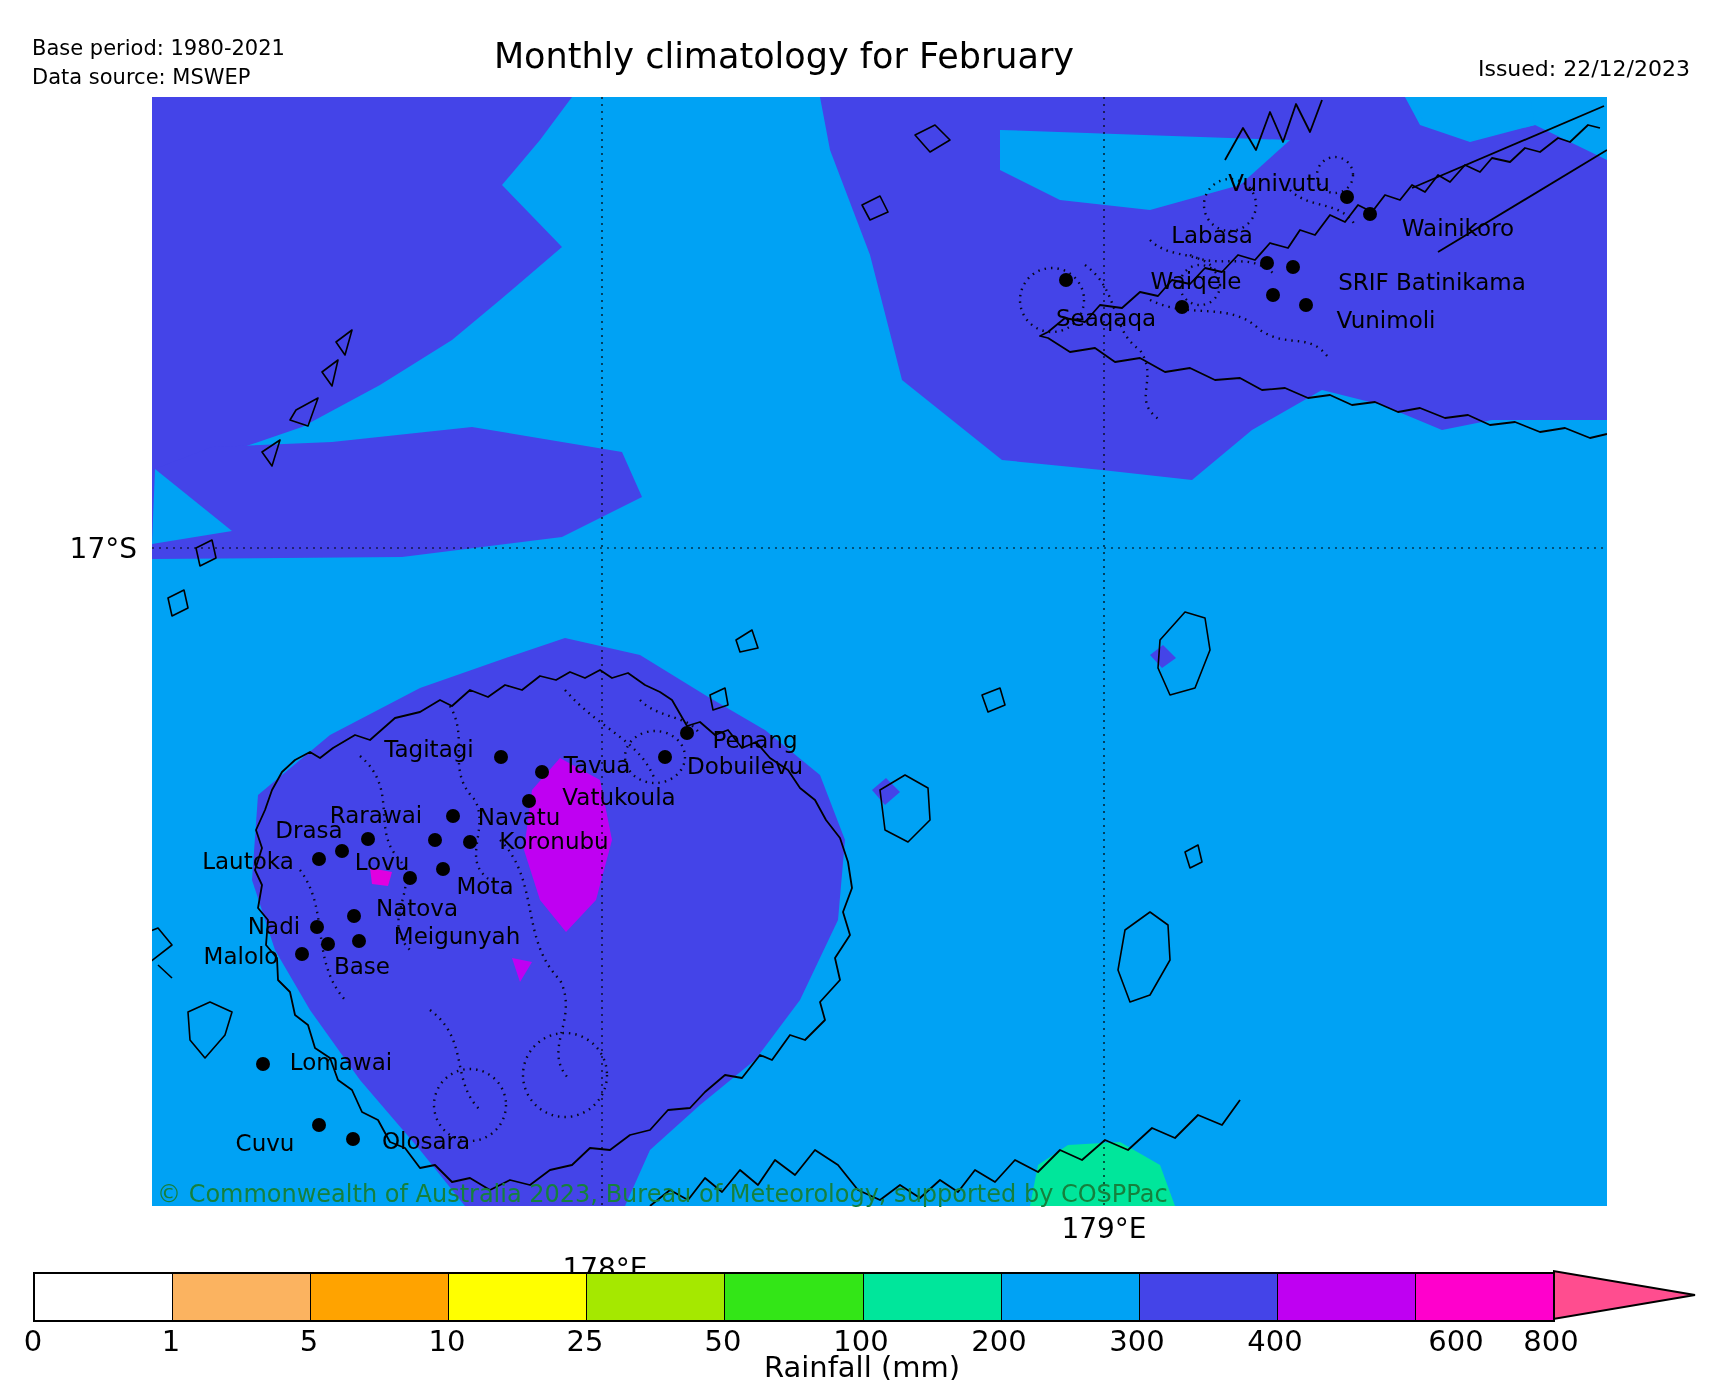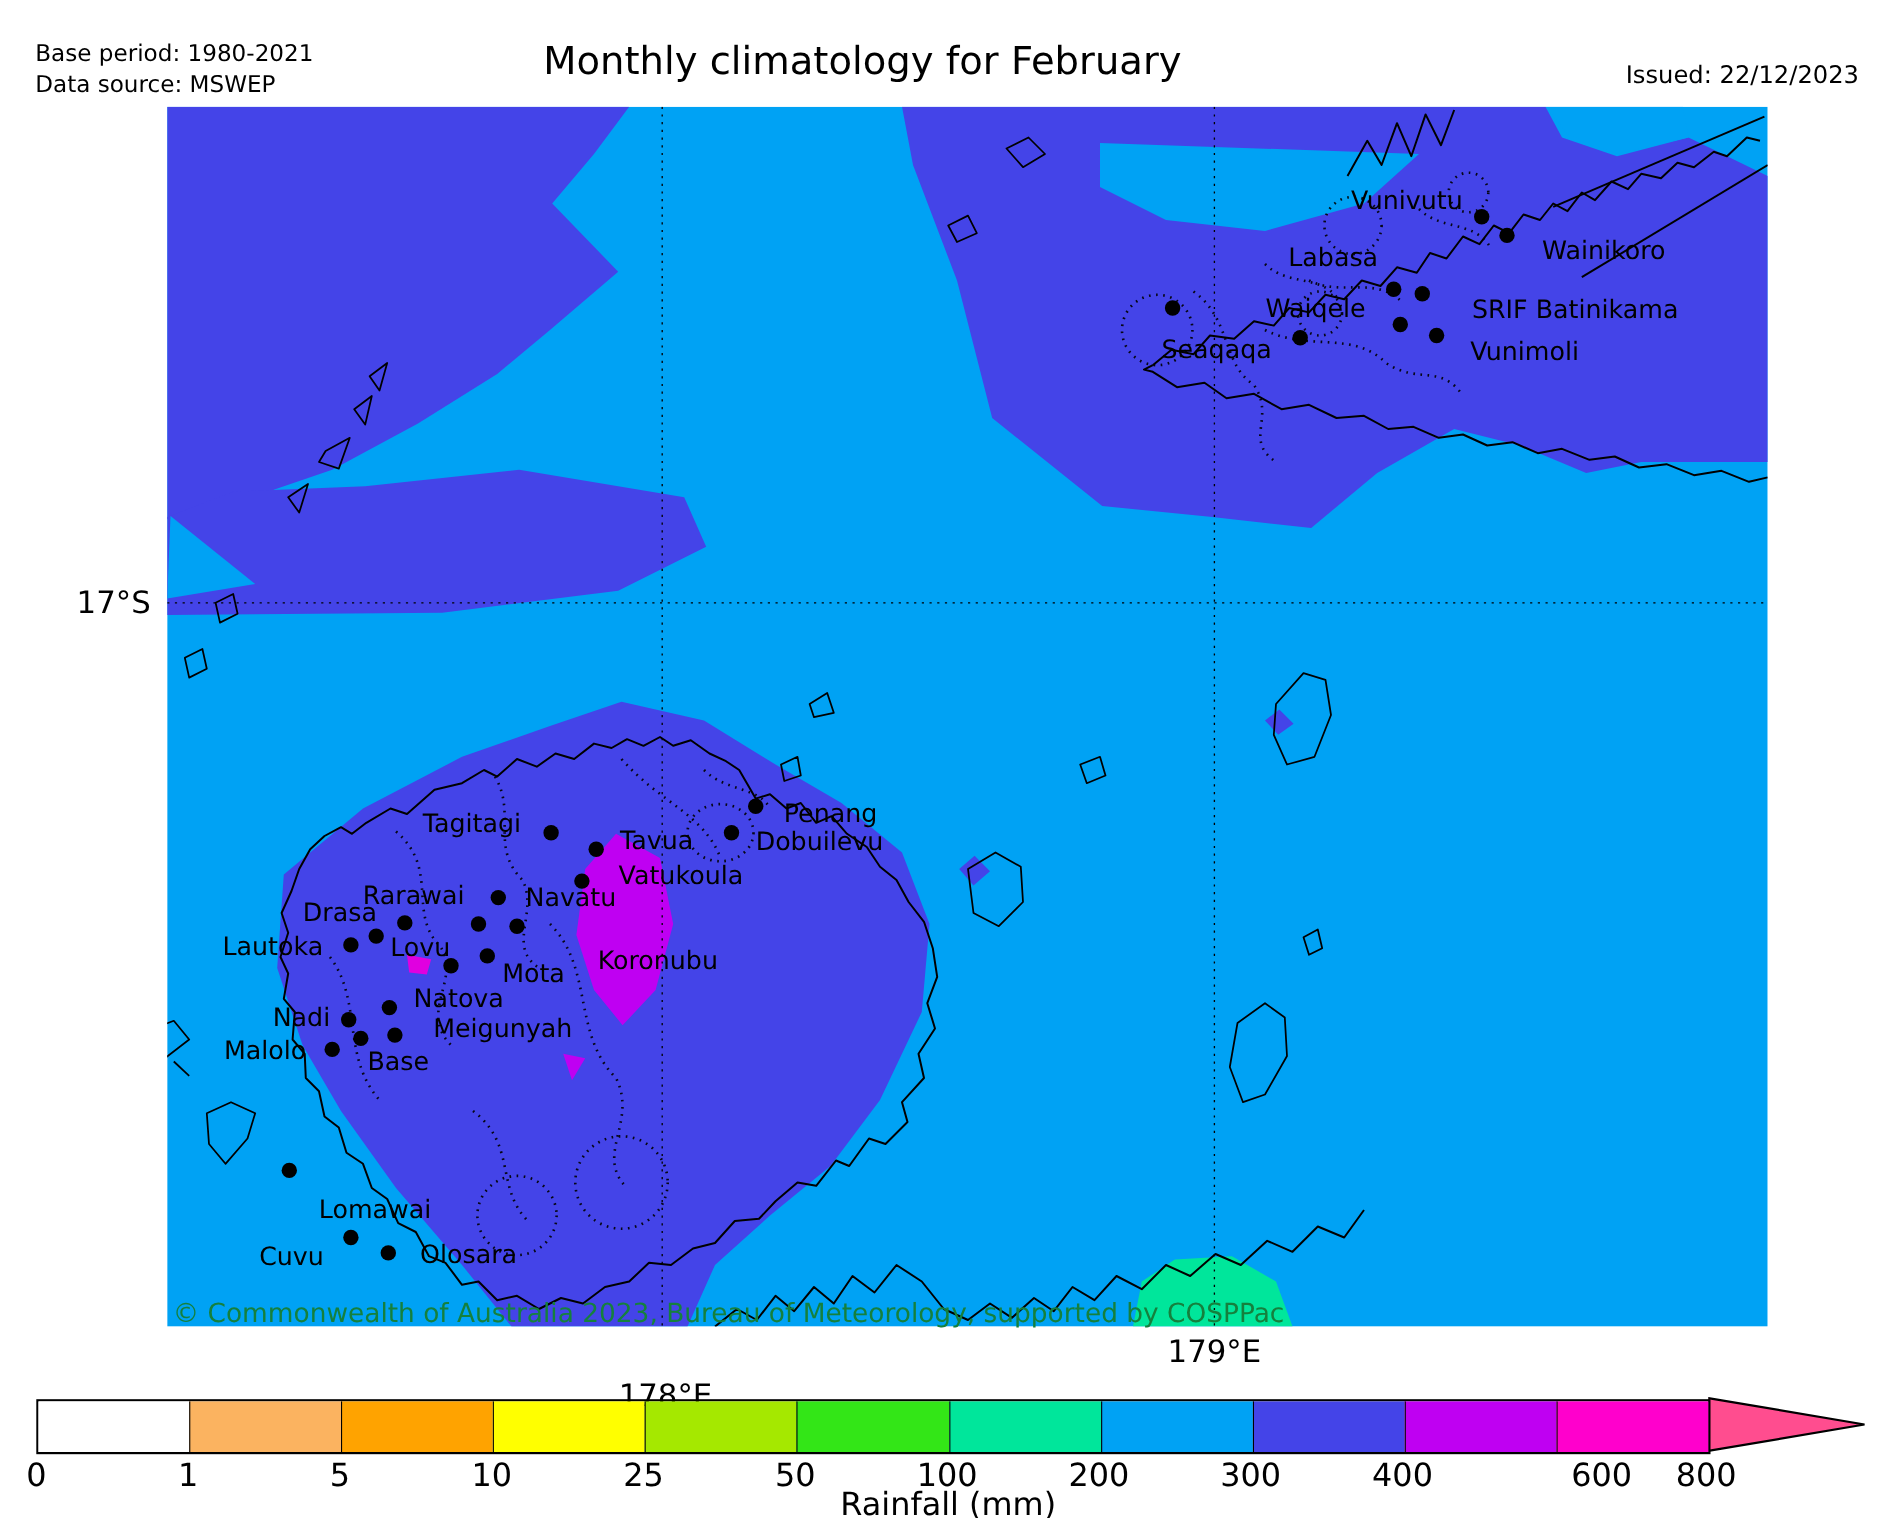--- a/index.html
+++ b/index.html
@@ -158,32 +158,32 @@
         <div class="place-label" style="left: 1196px; top: 281px;">Waiqele</div>
         <div class="place-label" style="left: 1432px; top: 282px;">SRIF Batinikama</div>
         <div class="place-label" style="left: 1106px; top: 318px;">Seaqaqa</div>
         <div class="place-label" style="left: 1386px; top: 320px;">Vunimoli</div>
         <div class="place-label" style="left: 755px; top: 740px;">Penang</div>
         <div class="place-label" style="left: 429px; top: 749px;">Tagitagi</div>
         <div class="place-label" style="left: 597px; top: 765px;">Tavua</div>
         <div class="place-label" style="left: 619px; top: 797px;">Vatukoula</div>
         <div class="place-label" style="left: 519px; top: 817px;">Navatu</div>
         <div class="place-label" style="left: 376px; top: 815px;">Rarawai</div>
-        <div class="place-label" style="left: 554px; top: 874px; margin-left: 44px;">Koronubu</div>
+        <div class="place-label" style="left: 554px; top: 841px;">Koronubu</div>
         <div class="place-label" style="left: 309px; top: 830px;">Drasa</div>
         <div class="place-label" style="left: 248px; top: 861px;">Lautoka</div>
         <div class="place-label" style="left: 382px; top: 862px;">Lovu</div>
         <div class="place-label" style="left: 745px; top: 766px;">Dobuilevu</div>
         <div class="place-label" style="left: 485px; top: 886px;">Mota</div>
         <div class="place-label" style="left: 417px; top: 908px;">Natova</div>
         <div class="place-label" style="left: 274px; top: 926px;">Nadi</div>
         <div class="place-label" style="left: 457px; top: 936px;">Meigunyah</div>
         <div class="place-label" style="left: 241px; top: 956px;">Malolo</div>
         <div class="place-label" style="left: 362px; top: 966px;">Base</div>
-        <div class="place-label" style="left: 341px; top: 1100px; text-align: center;">Lomawai</div>
+        <div class="place-label" style="left: 341px; top: 1062px; text-align: center;">Lomawai</div>
         <div class="place-label" style="left: 265px; top: 1143px;">Cuvu</div>
         <div class="place-label" style="left: 426px; top: 1141px;">Olosara</div>
       </div>
 
     <div class="axis-label" style="left:137px;top:548px;transform:translate(-100%,-50%);">17°S</div>
     <div class="axis-label" style="left:605px;top:1212px;transform:translateX(-50%);margin-top:40px;">178°E</div>
     <div class="axis-label" style="left:1104px;top:1212px;transform:translateX(-50%);">179°E</div>
 
     <div id="copyright" style="color: #15803d;">© Commonwealth of Australia 2023, Bureau of Meteorology, supported by COSPPac</div>
   </div>

